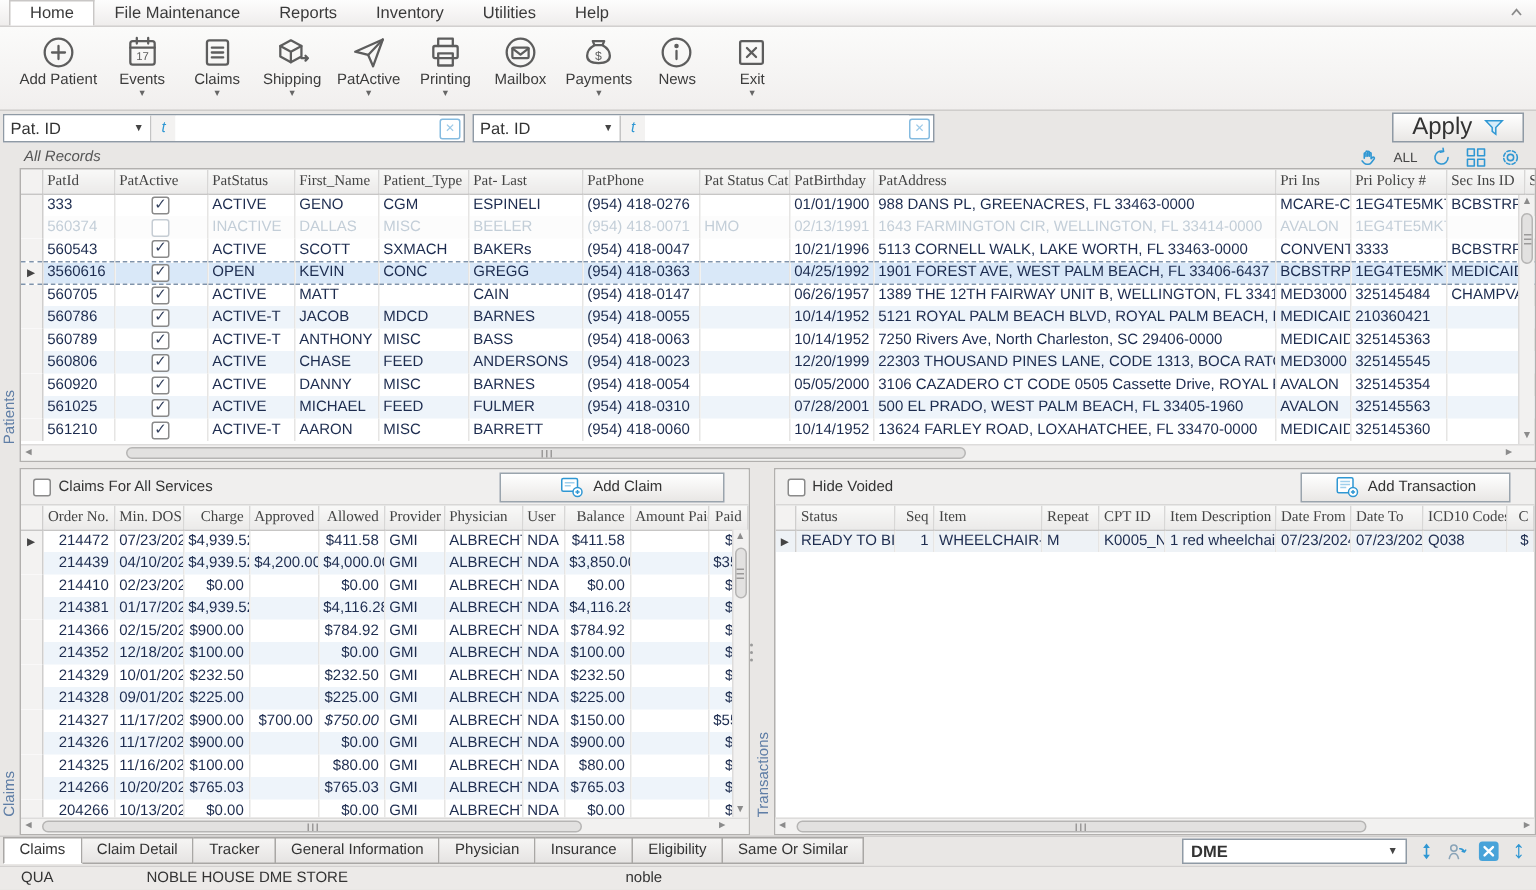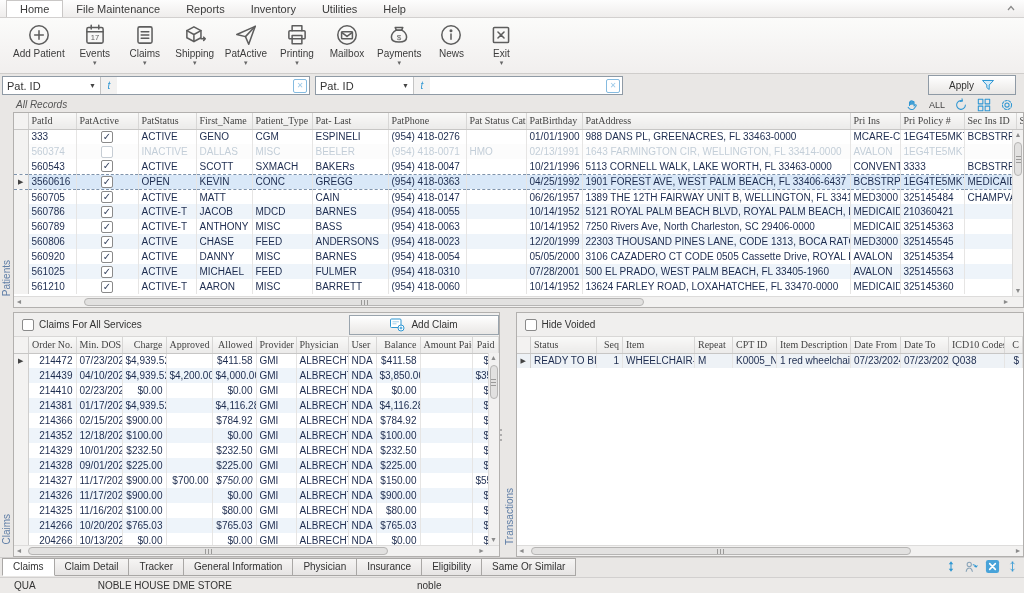--- a/index.html
+++ b/index.html
@@ -25,21 +25,21 @@
   .tbtn .caret { font-size:7px; color:#666; line-height:6px; margin-top:1px; }
 
   
   .filter-bar { height:23px; display:flex; align-items:center; padding:0 8px 0 2px; gap:5px; background:#e9e7e5; position:relative; }
   .filter-group { display:flex; align-items:center; height:19px; border:1px solid #8f9aa5; background:#fff; }
   .fselect { width:98px; height:100%; border-right:1px solid #c4c4c4; display:flex; align-items:center; justify-content:space-between; padding:0 4px; background:#fff; }
   .sel-caret { font-size:7px; color:#444; }
   .op-icon { width:16px; text-align:center; color:#2f97d3; font-size:10px; font-style:italic; background:#f3f2f1; align-self:stretch; display:flex; align-items:center; justify-content:center; }
   .finput { width:176px; height:100%; border:none; outline:none; font:inherit; padding:0 4px; }
   .clear-btn { width:14px; height:14px; margin-right:2px; border:1px solid #85bbe0; border-radius:2px; color:#9cc9e8; font-size:8px; display:flex; align-items:center; justify-content:center; background:#fff; }
-  .apply-btn { position:absolute; right:8px; top:1px; width:88px; height:20px; border:1px solid #8f9aa5; background:linear-gradient(#ffffff,#e9e7e5); display:flex; align-items:center; justify-content:center; gap:7px; font-size:10px; color:#333; }
+  .apply-btn { position:absolute; right:8px; top:1px; width:88px; height:20px; border:1px solid #8f9aa5; background:linear-gradient(#ffffff,#e9e7e5); display:flex; align-items:center; justify-content:center; gap:7px; font-size:16px; color:#333; }
 
   
   .records-bar { height:15px; display:flex; align-items:center; padding:0 10px 0 16px; }
   .records-label { font-style:italic; font-size:10px; color:#555; }
   .records-icons { margin-left:auto; display:flex; align-items:center; gap:9px; }
   .all-label { font-size:9px; color:#444; }
 
   
   .panel { position:relative; }
   .side-strip { position:absolute; left:0; top:0; bottom:0; width:13px; }
@@ -74,21 +74,21 @@
 
   
   .patients-panel { height:196px; }
   .split-h { height:4px; }
   .bottom-wrap { height:245px; display:flex; }
   .claims-panel { width:508px; }
   .split-v { width:6px; display:flex; flex-direction:column; align-items:center; justify-content:center; gap:3px; }
   .split-v i { width:2px; height:2px; background:#9a9a9a; border-radius:50%; }
   .trans-panel { flex:1; }
 
-  .panel-head { height:24px; display:flex; align-items:center; padding:0 0 0 8px; background:#f0efee; border-bottom:1px solid #d8d7d6; gap:6px; }
+  .panel-head { height:24px; display:flex; align-items:center; padding:0 16px 0 8px; background:#f0efee; border-bottom:1px solid #d8d7d6; gap:6px; }
   .panel-head .chk { display:flex; align-items:center; gap:5px; font-size:10px; color:#333; }
   .mini-btn { height:20px; border:1px solid #9aa4ad; background:linear-gradient(#ffffff,#e9e7e5); display:flex; align-items:center; justify-content:center; gap:6px; font-size:10px; padding:0 10px; color:#333; }
   .head-spacer { flex:1; }
 
   
   .tabs-bar { height:20px; background:#e9e7e5; display:flex; align-items:flex-start; padding-left:2px; position:relative; border-top:1px solid #cfcdcc; }
   .btab { padding:2px 10px 3px; font-size:10px; color:#333; border:1px solid #a9a7a5; border-left-width:0; background:linear-gradient(#f6f5f4,#e6e4e3); }
   .btab:first-child { border-left-width:1px; }
   .btab.active { background:#fff; border-bottom-color:#fff; }
   .tabs-right { position:absolute; right:6px; top:1px; display:flex; align-items:center; gap:7px; }
@@ -809,20 +809,29 @@
     <div class="side-strip">
       <span class="vlabel">Transactions</span>
     </div>
     <div class="grid-box">
       <div class="panel-head">
         <span class="chk">
           <span class="cb"></span>
           <span>Hide Voided</span>
         </span>
         <span class="head-spacer"></span>
+        <div class="mini-btn" style="width:140px">
+          <svg width="16" height="15" viewBox="0 0 16 15">
+              <rect x="1.5" y="1.5" width="10.5" height="10" rx="1" fill="#fff" stroke="#2f97d3"></rect>
+              <path d="M3.5 4h6.5M3.5 6h6.5M3.5 8h4" stroke="#9fcfec"></path>
+              <circle cx="12" cy="11" r="3" fill="#fff" stroke="#2f97d3"></circle>
+              <path d="M12 9.6v2.8M10.6 11h2.8" stroke="#2f97d3"></path>
+            </svg>
+          <span>Add Transaction</span>
+        </div>
       </div>
       <div class="grid-view">
         <table class="grid" style="width: 506px;">
             <colgroup>
               <col style="width: 14px;">
               <col style="width: 66px;">
               <col style="width: 26px;">
               <col style="width: 72px;">
               <col style="width: 38px;">
               <col style="width: 44px;">
@@ -880,20 +889,24 @@
 <div class="tabs-bar">
   <div class="btab active">Claims</div>
   <div class="btab">Claim Detail</div>
   <div class="btab">Tracker</div>
   <div class="btab">General Information</div>
   <div class="btab">Physician</div>
   <div class="btab">Insurance</div>
   <div class="btab">Eligibility</div>
   <div class="btab">Same Or Similar</div>
   <div class="tabs-right">
+    <div class="dme-select">
+      <span>DME</span>
+      <span class="sel-caret">▼</span>
+    </div>
     <span>
         <svg width="12" height="15" viewBox="0 0 16 16">
           <path d="M8 1l3 4H5z" fill="#2f97d3"></path>
           <path d="M8 15l3-4H5z" fill="#2f97d3"></path>
           <rect x="7.3" y="4.5" width="1.4" height="7" fill="#2f97d3"></rect>
         </svg>
       </span>
     <span>
         <svg class="bi" width="14" height="14" viewBox="0 0 16 16">
           <circle cx="6" cy="5" r="2.4" stroke="#8aa4b8"></circle>

